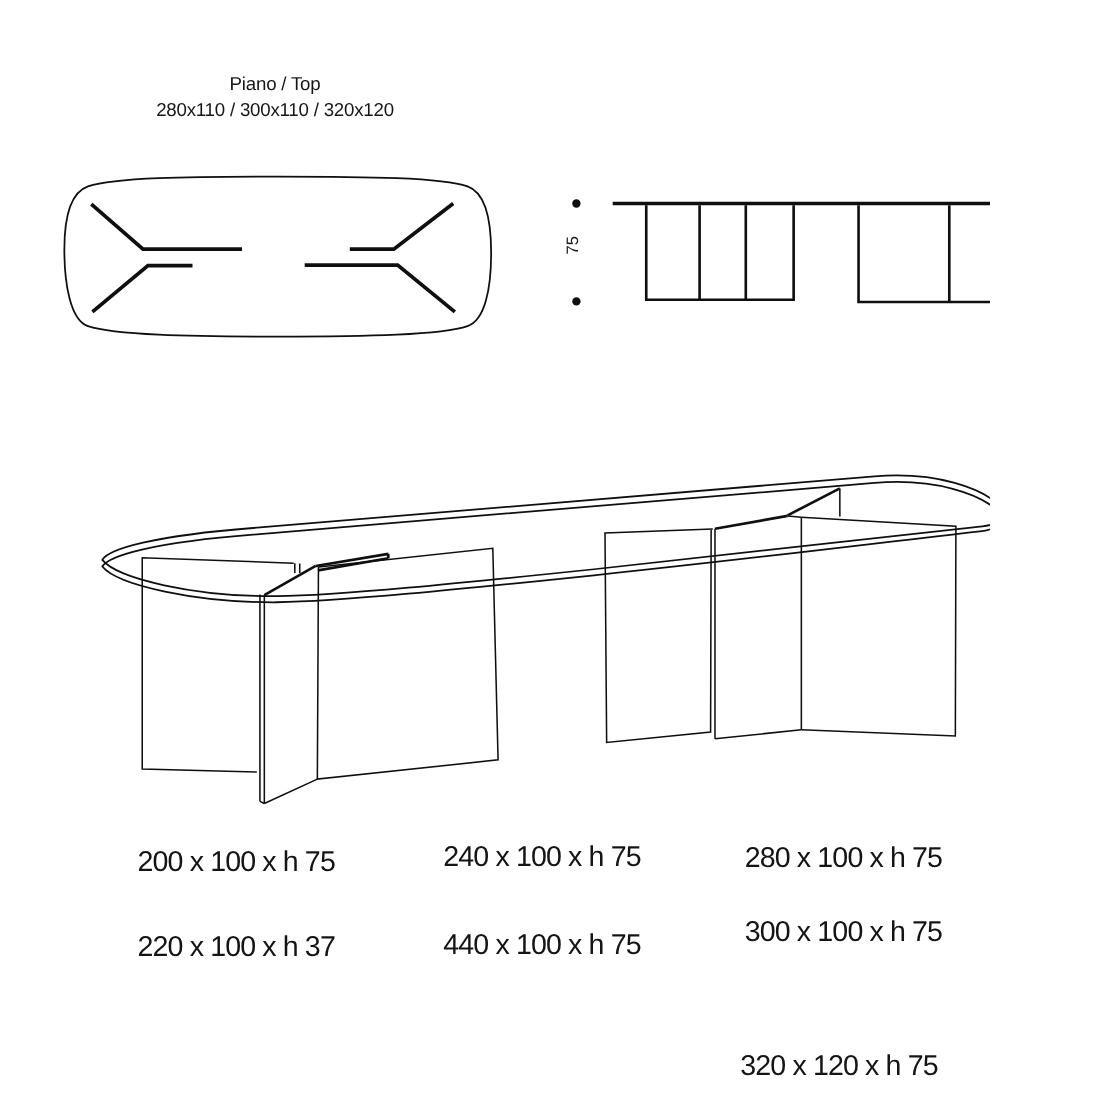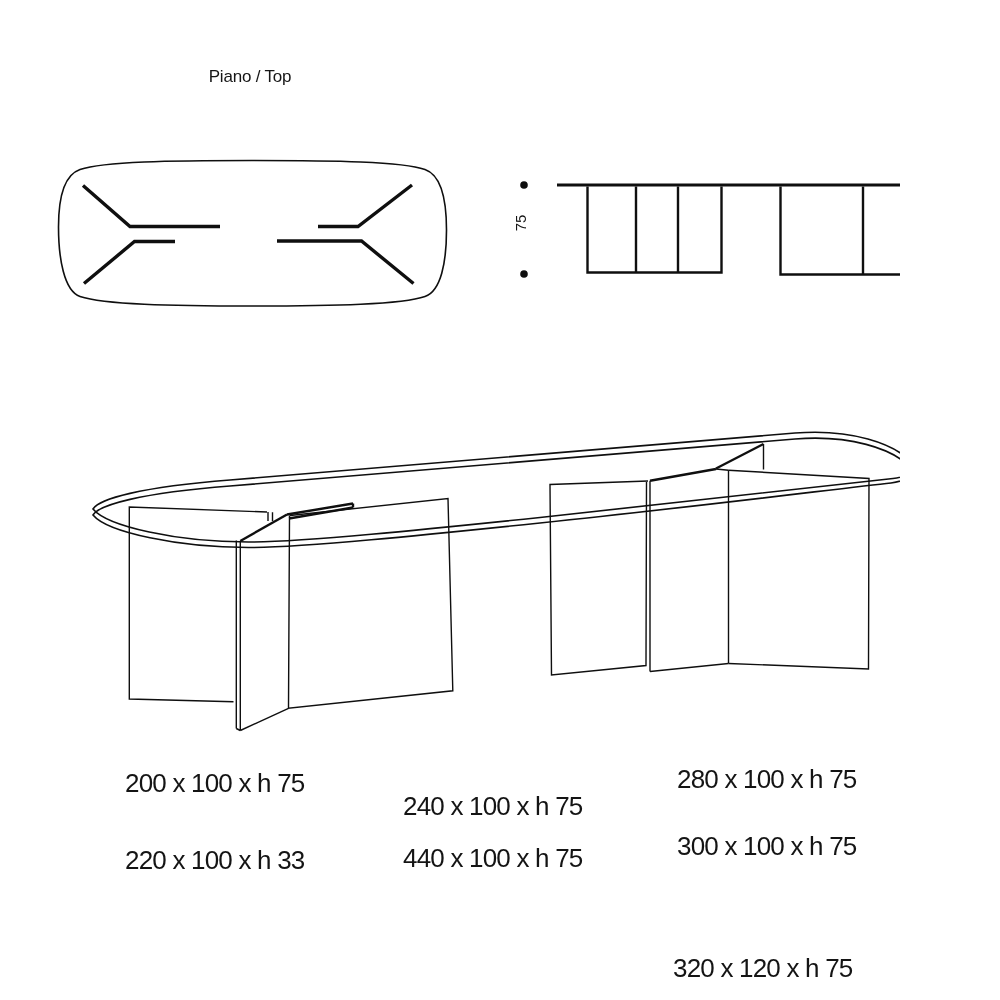--- a/index.html
+++ b/index.html
@@ -28,20 +28,21 @@
   .ln-thick{stroke:#0f0f0f;fill:none;stroke-width:2.4;}
   .outline{stroke:#0f0f0f;fill:none;stroke-width:1.6;}
 </style>
 </head>
 <body>
 
 <div class="page">
 
   <div class="header">
     <div>Piano / Top</div>
+    <div>280x110 / 300x110 / 320x120</div>
   </div>
 
   <svg class="drawing" style="left:40px;top:150px;" width="420" height="170" viewBox="40 150 420 170">
     <g>
       <path class="outline" stroke-width="2" d="M 58.5 227
            C 58.5 198, 64 175, 80 169.5
            C 104 161.5, 170 160.5, 252 160.5
            C 334 160.5, 402 161.5, 425 169.5
            C 441 175, 446.5 198, 446.5 230
            C 446.5 262, 441 291, 425 296.5
@@ -111,21 +112,21 @@
       <path class="ln-thick" d="M 763.5 444 L 716 468.5"></path>
       <path class="ln" d="M 763.5 444 V 469.5"></path>
       <path class="ln" d="M 728.5 470.2 V 663.5"></path>
       <path class="ln" d="M 650 671.5 L 728.5 663.5"></path>
       <path class="ln" d="M 728.5 470.2 L 869 478.5 L 868.5 669 L 728.5 663.5"></path>
     </g>
   </svg>
 
   <div>
     <span class="dim-label" style="left:125px;top:769px;">200 x 100 x h 75</span>
-    <span class="dim-label" style="left:403px;top:792px;">240 x 100 x h 75</span>
+    <span class="dim-label" style="left:403px;top:764px;">240 x 100 x h 75</span>
     <span class="dim-label" style="left:677px;top:765px;text-align:right;">280 x 100 x h 75</span>
-    <span class="dim-label" style="left:125px;top:846px;">220 x 100 x h 33</span>
+    <span class="dim-label" style="left:125px;top:846px;">220 x 100 x h 37</span>
     <span class="dim-label" style="left:403px;top:844px;">440 x 100 x h 75</span>
     <span class="dim-label" style="left:677px;top:832px;">300 x 100 x h 75</span>
     <span class="dim-label" style="left:673px;top:922px;margin-top:32px;">320 x 120 x h 75</span>
   </div>
 
 </div>
 
 </body></html>

